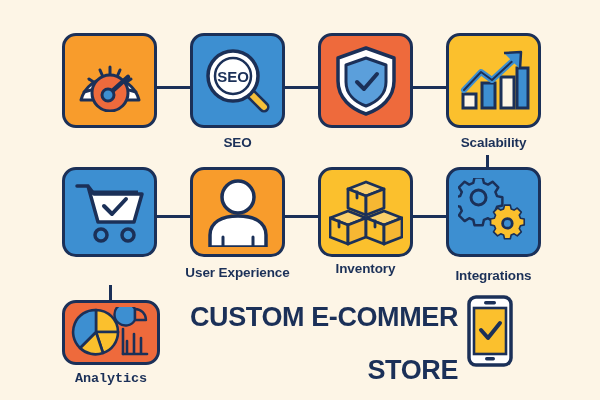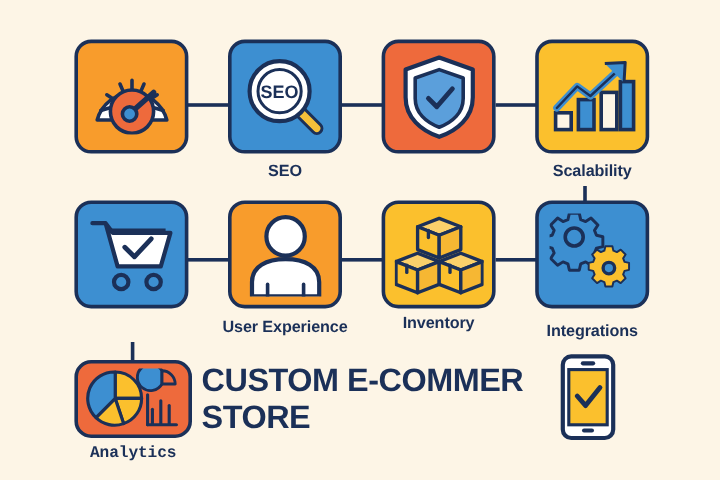--- a/index.html
+++ b/index.html
@@ -35,29 +35,29 @@
     font-size:13.5px;
     letter-spacing:-0.1px;
     white-space:nowrap;
     z-index:3;
   }
 
   
   #headline{
     position:absolute;
     left:168px;top:302px;width:290px;
-    text-align:left;
+    text-align:right;
     color:#1B3058;
     font-weight:bold;
     font-size:27px;
     line-height:31px;
     letter-spacing:-0.4px;
     z-index:3;
   }
-  #headline .l2{display:block;}
+  #headline .l2{display:block;margin-top:22px;}
 
   #phone{position:absolute;left:466px;top:294px;z-index:3;}
 </style>
 </head>
 <body>
 
 <div id="stage">
 
   <div class="conn h" style="left:155px;top:86px;width:38px;"></div>
   <div class="conn h" style="left:285px;top:86px;width:38px;"></div>

